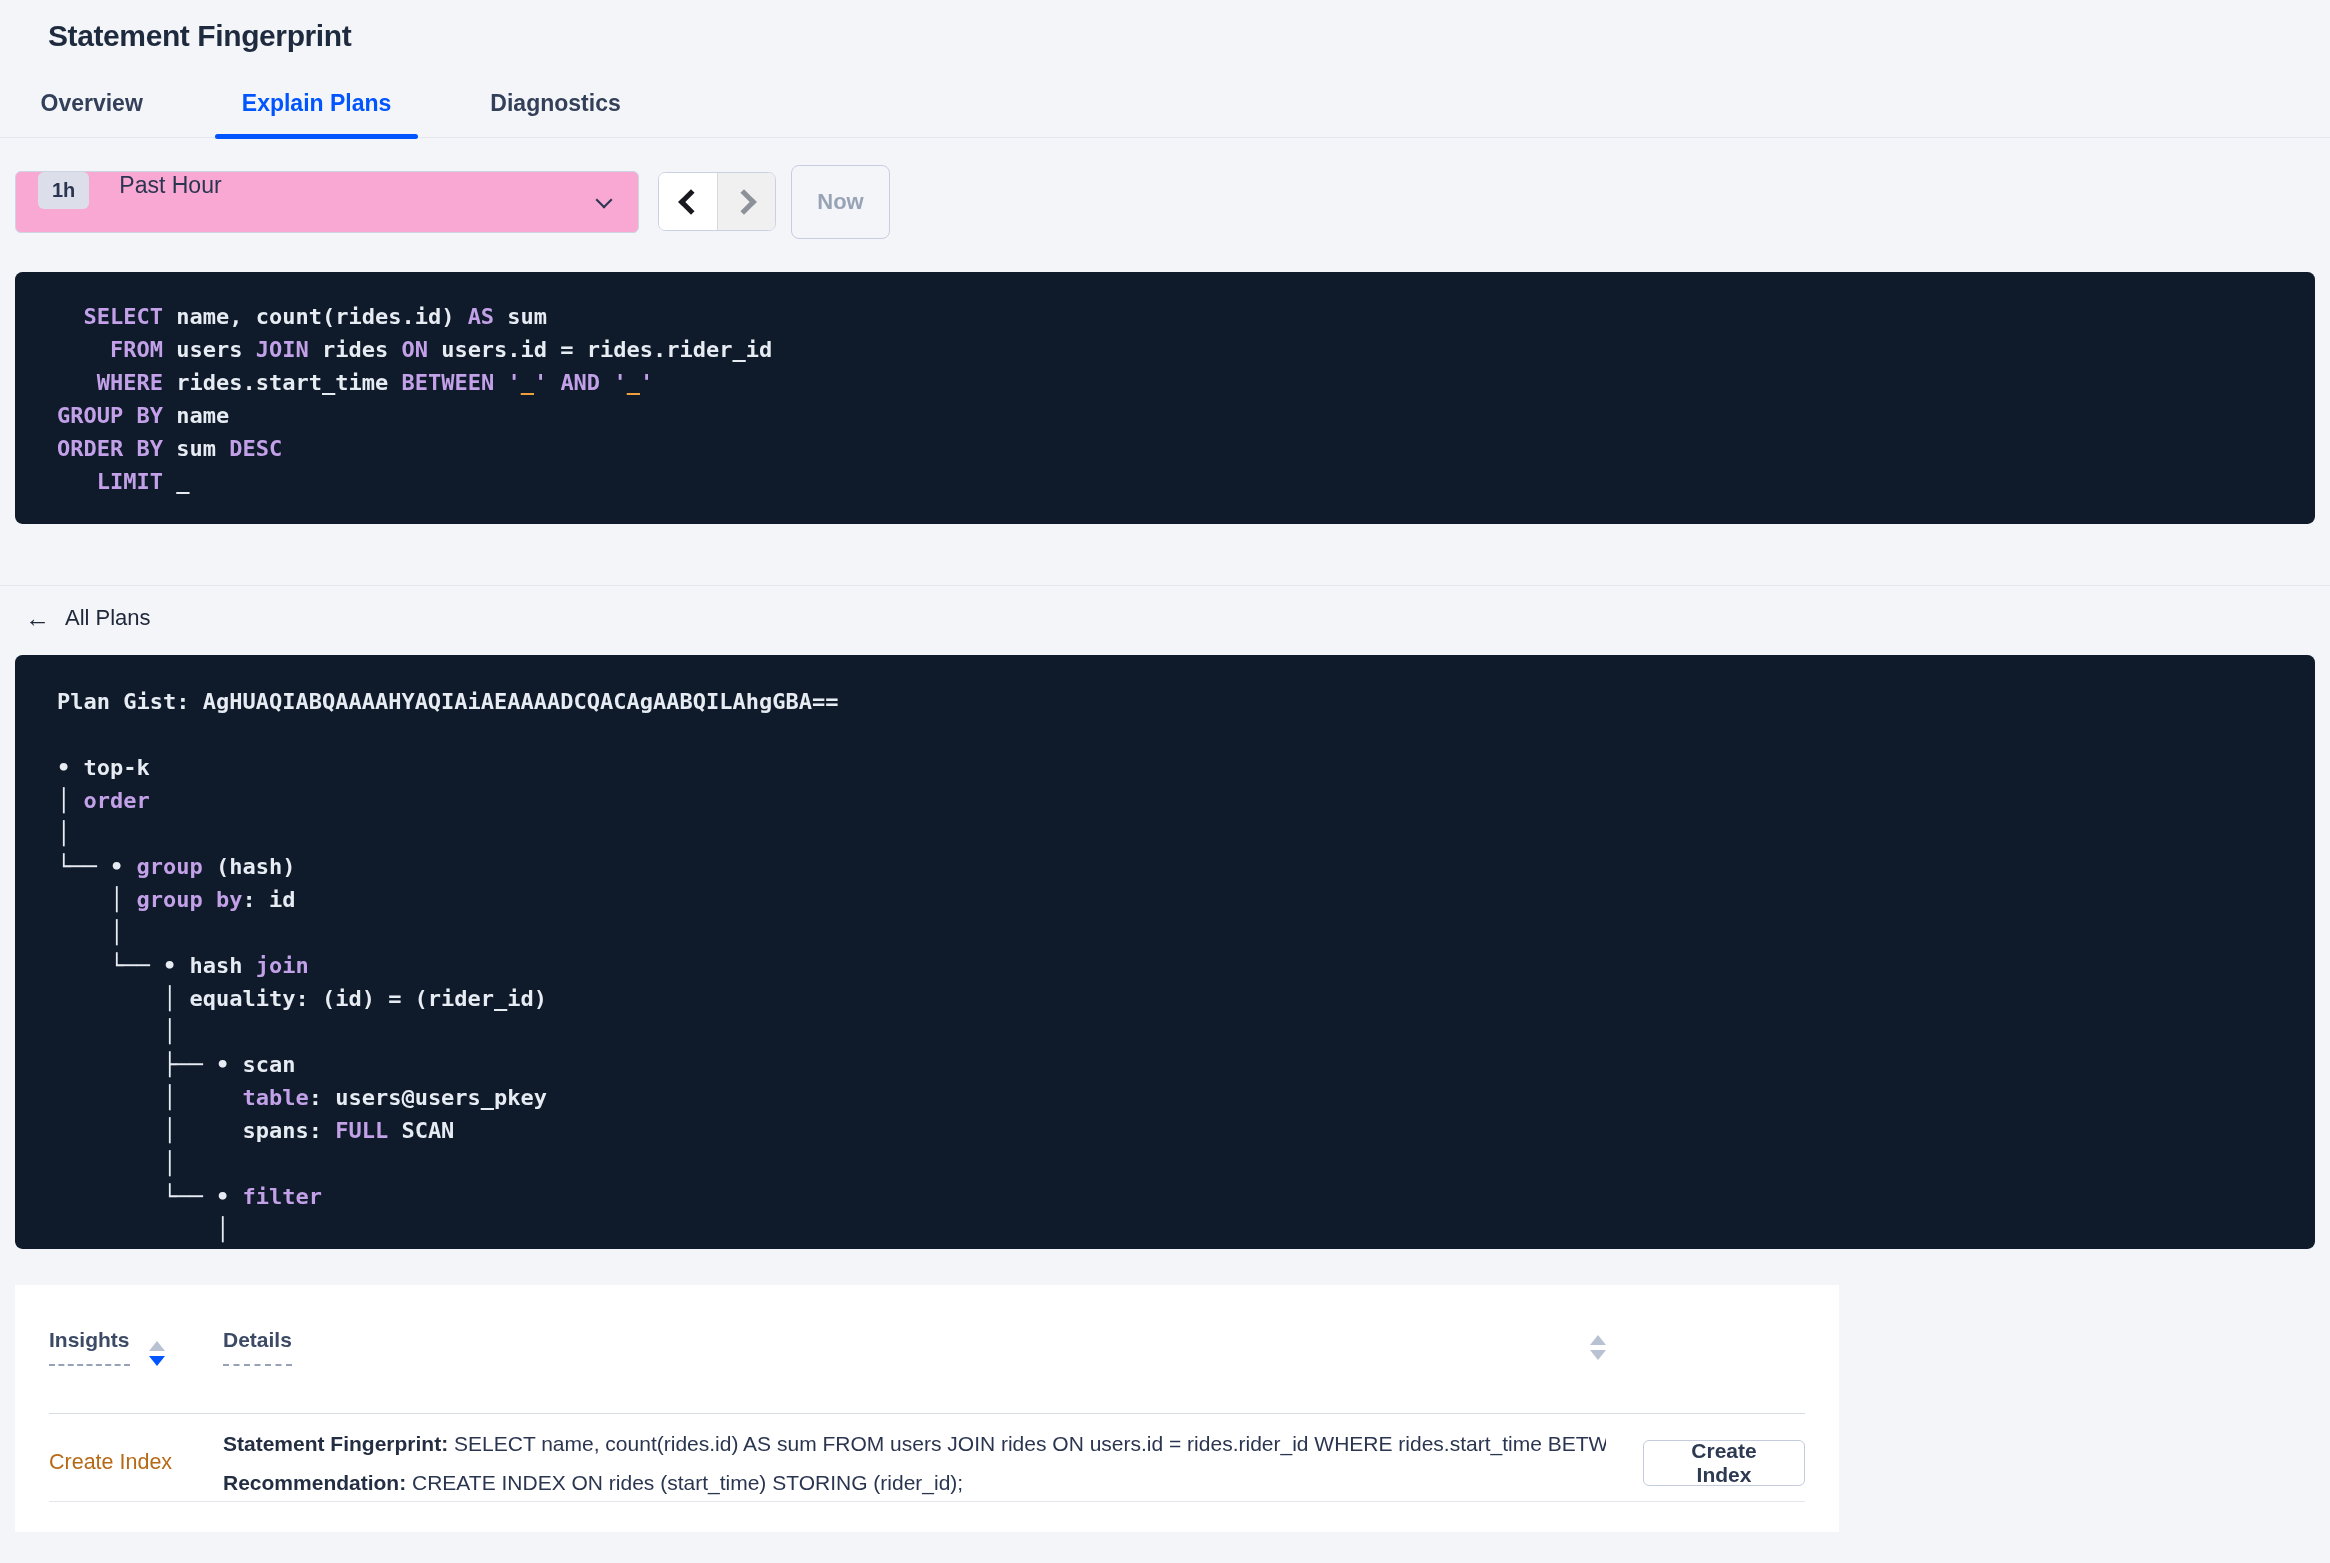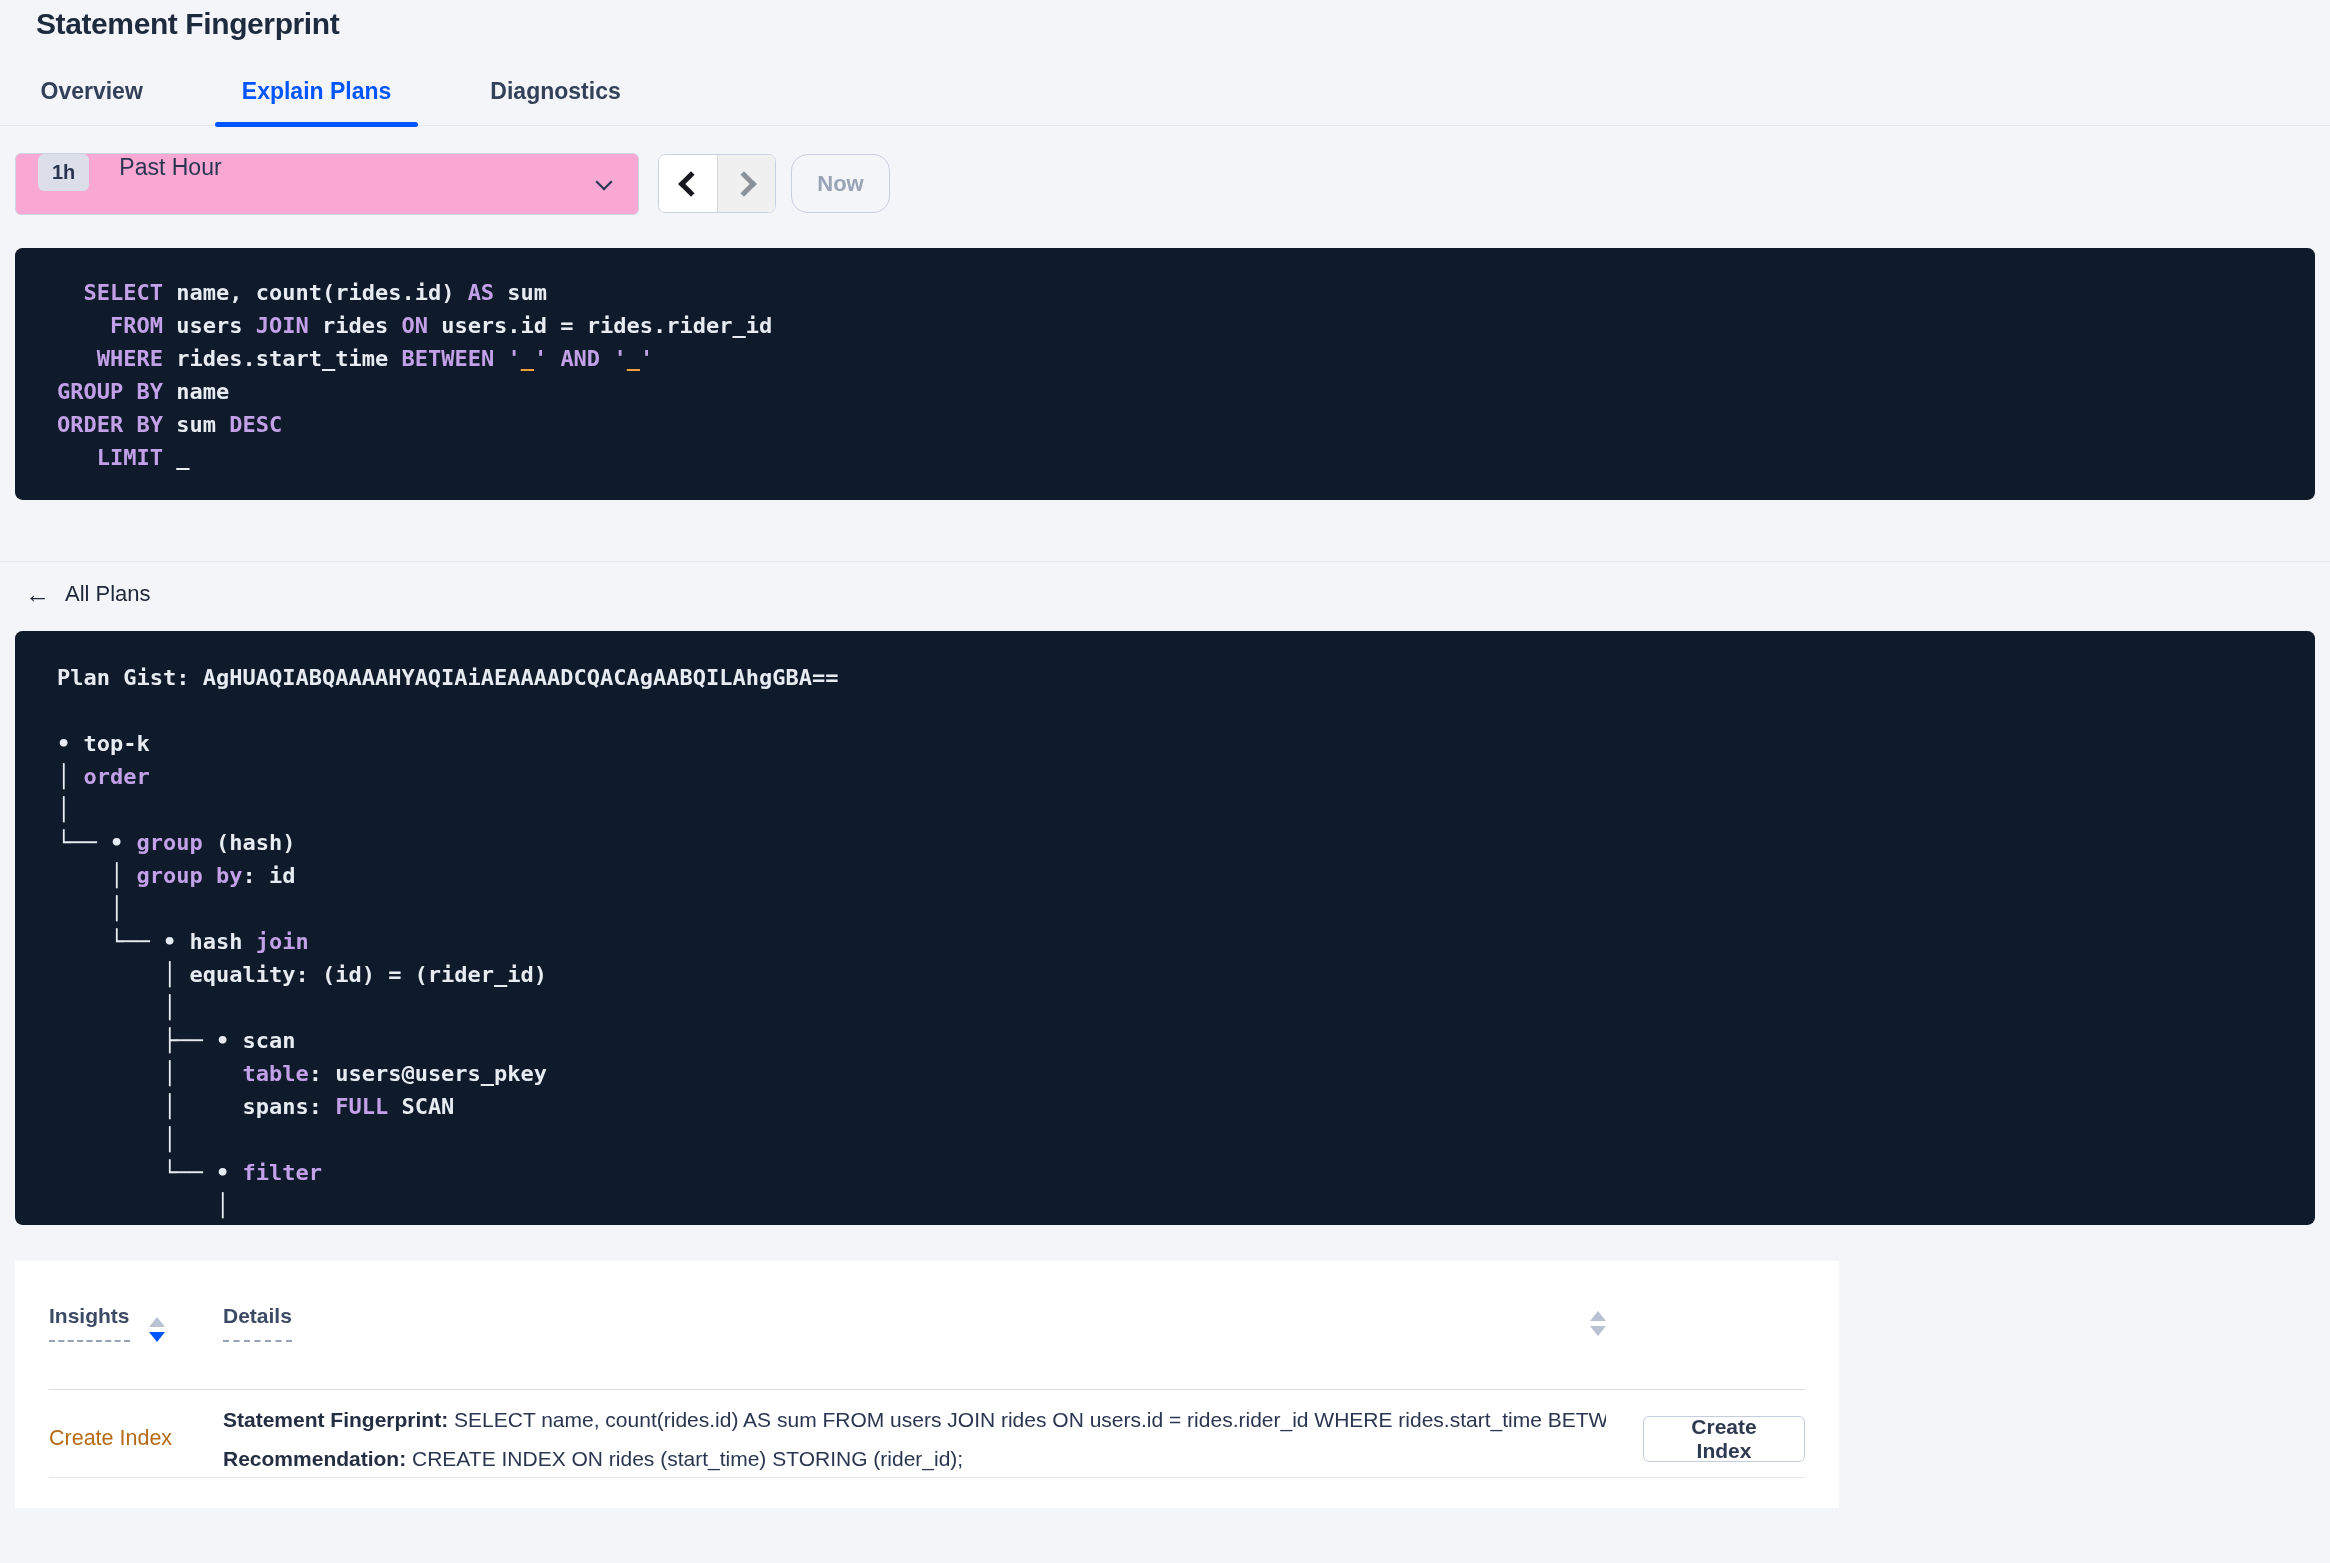--- a/index.html
+++ b/index.html
@@ -20,39 +20,39 @@
   *{box-sizing:border-box;}
   html,body{margin:0;padding:0;}
   body{background:#fff;}
   .page{
     width:2330px;height:1564px;overflow:hidden;position:relative;
     background:var(--page-bg);
     font-family:"Liberation Sans", sans-serif;
     color:var(--navy);
   }
   
-  .page-title{margin:0;padding:7.4px 0 0 36px;font-size:30px;font-weight:700;color:#1e2a3e;letter-spacing:-0.4px;}
+  .page-title{margin:12px;padding:7.4px 0 0 36px;font-size:30px;font-weight:700;color:#1e2a3e;letter-spacing:-0.4px;}
   .tabs{margin-top:25px;padding-left:39px;border-bottom:1.5px solid var(--border-light);display:flex;}
   .tab{position:relative;margin-right:96px;padding:12px 1.5px 19.3px;font-size:23px;font-weight:600;color:var(--navy-soft);cursor:pointer;}
   .tab.active{color:var(--accent);}
   .tab.active::after{content:"";position:absolute;left:-25px;right:-25px;bottom:-2.2px;height:5.2px;border-radius:3.7px;background:var(--accent);}
   
   .time-row{margin:27px 0 0 15px;display:flex;align-items:center;}
   .dropdown{width:624px;height:62px;background:#f9a8d4;border:1.5px solid #cdd4e2;border-radius:6px;display:flex;align-items:flex-start;padding:0 30px 0 22px;position:relative;cursor:pointer;}
   .interval-badge{background:#dcdfe9;border-radius:6px;padding:7.4px 14px;font-size:20px;font-weight:700;color:#2a3550;}
   .dropdown-label{margin-left:30px;font-size:23px;color:#2a3550;}
   .chev{display:inline-block;width:12px;height:12px;border-right:2.2px solid #2a3550;border-bottom:2.2px solid #2a3550;transform:rotate(45deg);}
   .dropdown .chev{position:absolute;right:28px;top:22px;}
   .btn-group{margin-left:19.3px;display:flex;height:59px;border:1.5px solid var(--ctrl-border);border-radius:7.4px;overflow:hidden;background:#fff;}
   .nav-btn{width:58px;display:flex;align-items:center;justify-content:center;cursor:pointer;background:#fff;border:none;padding:0;}
   .nav-btn.disabled{background:#f0f0f1;border-left:1.5px solid #d9d9dc;cursor:default;}
   .chev-big{display:inline-block;width:18px;height:18px;}
   .chev-left{border-left:5.2px solid #17191f;border-bottom:5.2px solid #17191f;transform:rotate(45deg);margin-left:6px;}
   .chev-right{border-right:5.2px solid #8d9199;border-top:5.2px solid #8d9199;transform:rotate(45deg);margin-right:6px;}
-  .now-btn{margin-left:15px;height:59px;padding:0 25px;border:1.5px solid #c7cede;border-radius:17px;background:transparent;color:var(--muted);font-size:22px;font-weight:600;font-family:inherit;display:flex;align-items:center;cursor:default;}
+  .now-btn{margin-left:15px;height:74px;padding:0 25px;border:1.5px solid #c7cede;border-radius:8px;background:transparent;color:var(--muted);font-size:22px;font-weight:600;font-family:inherit;display:flex;align-items:center;cursor:default;}
   
   .showing{margin:34px 0 0 16.3px;font-size:22px;color:var(--navy-soft);}
   .showing b{color:#20293c;}
   
   .code-block{
     margin:33px 15px 0;background:var(--code-bg);border-radius:7.4px;
     font-family:"DejaVu Sans Mono", monospace;font-weight:700;
     font-size:22px;line-height:33px;color:var(--code-plain);
   }
   .sql-block{height:252px;padding:28px 0 8px 42px;overflow:hidden;}

